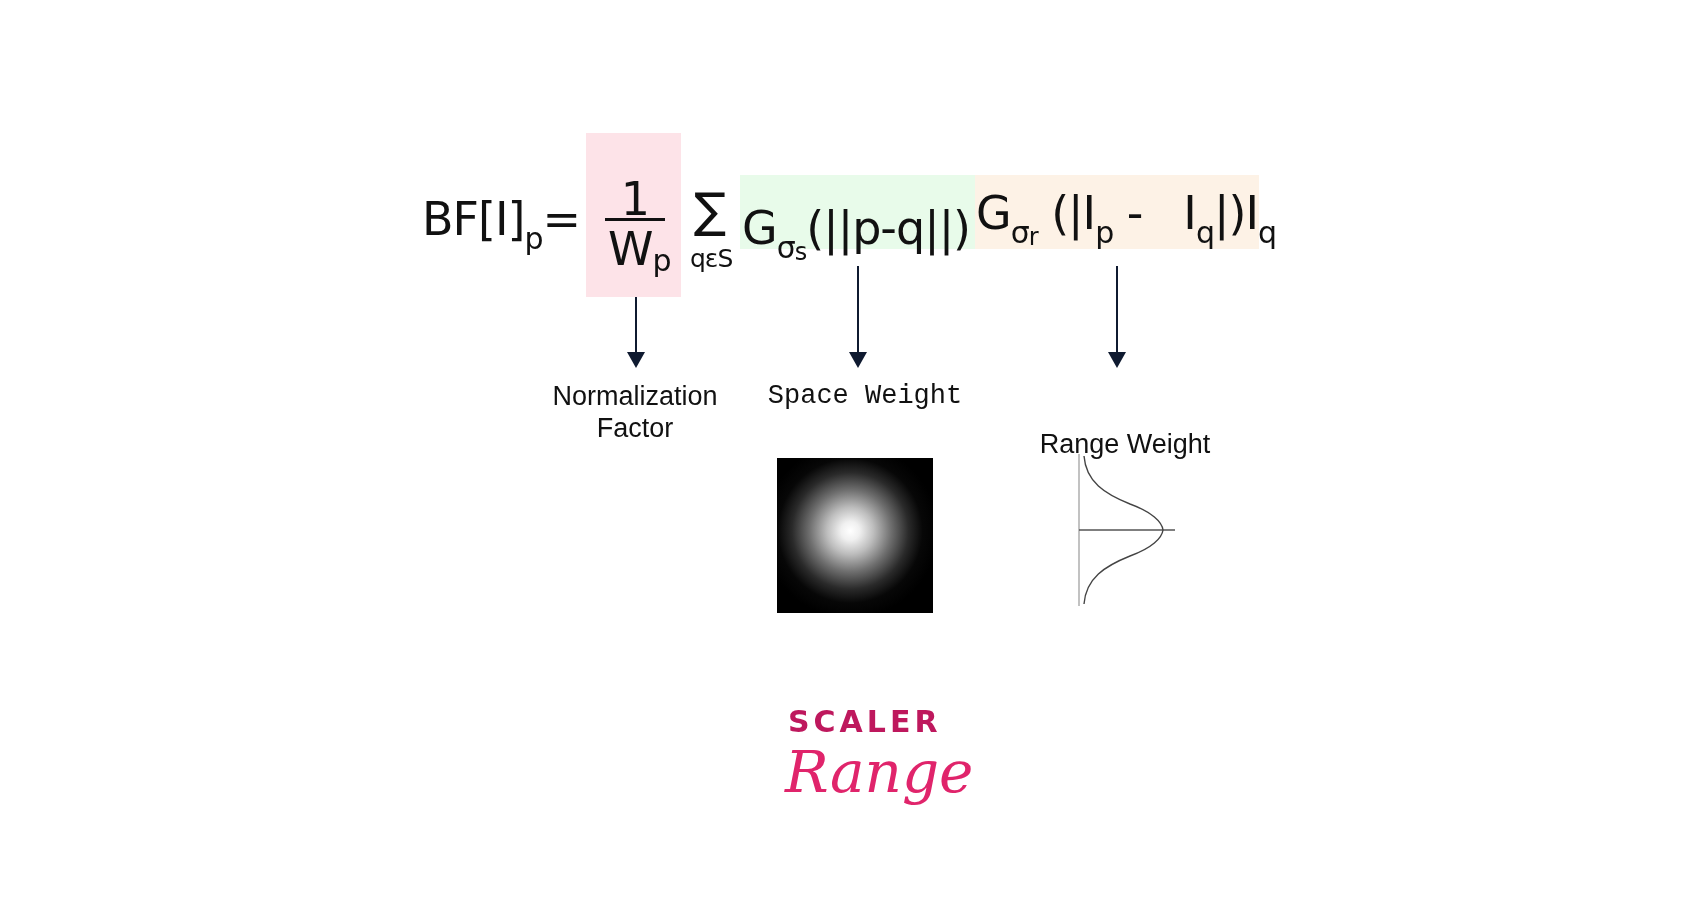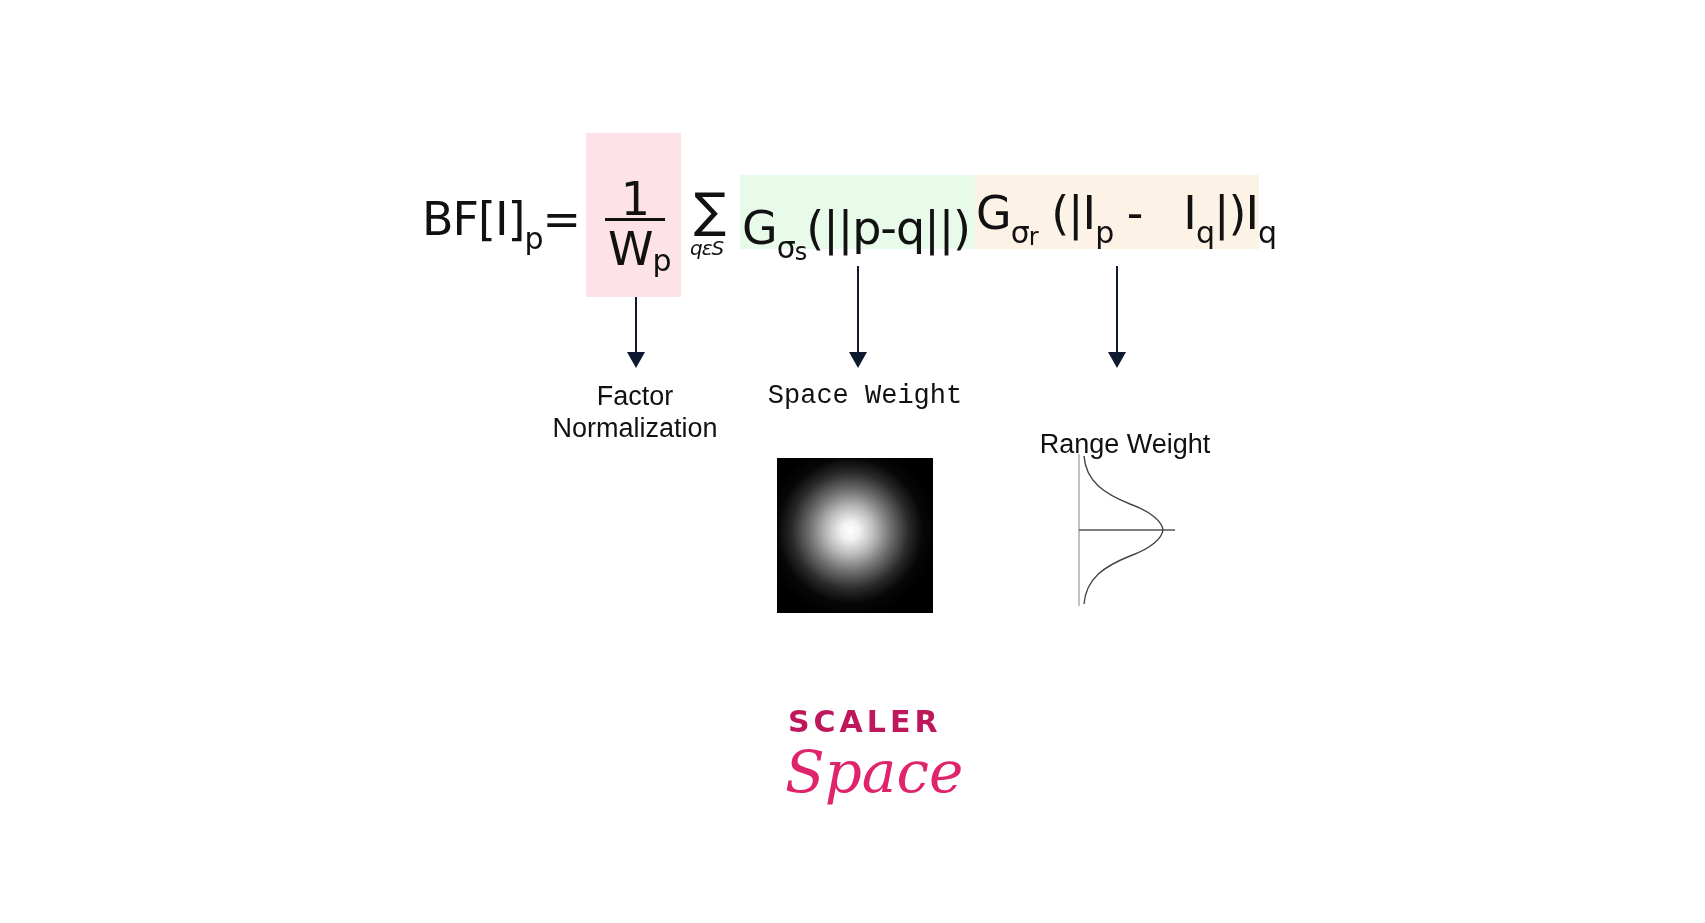--- a/index.html
+++ b/index.html
@@ -27,50 +27,50 @@
   <span>BF[I]</span><span class="sub">p</span><span>=</span>
 </div>
 
 <div class="abs formula" style="left:620px; top:176px; width:30px; text-align:center;">1</div>
 <div class="abs" style="left:605px; top:218px; width:60px; height:3px; background:#111;"></div>
 <div class="abs formula" style="left:608px; top:226px;">
   <span>W</span><span class="sub" style="top:6px;">p</span>
 </div>
 
 <div class="abs formula" style="left:694px; top:186px; font-size:48px;">∑</div>
-<div class="abs" style="left:690px; top:236px; font-size:20px; letter-spacing:-1px;font-style:italic;">qεS</div>
+<div class="abs" style="left:690px; top:244px; font-size:25px; letter-spacing:-1px;">qεS</div>
 
 <div class="abs formula" style="left:742px; top:190px;margin-top:15px;">
   <span>G</span><span class="sub">σ</span><span class="sub-small" style="top:16px;">s</span><span>(||p-q||)</span>
 </div>
 
 <div class="abs formula" style="left:976px; top:190px;">
   <span>G</span><span class="sub">σ</span><span class="sub-small" style="top:16px;">r</span>
   <span>(|I</span><span class="sub">p</span><span style="white-space:pre;"> -   I</span><span class="sub">q</span><span>|)</span><span>I</span><span class="sub">q</span>
 </div>
 
 <div class="arrow-line" style="left:635px; top:297px; height:56px;"></div>
 <div class="arrow-head" style="left:627px; top:352px;"></div>
 
 <div class="arrow-line" style="left:857px; top:266px; height:87px;"></div>
 <div class="arrow-head" style="left:849px; top:352px;"></div>
 
 <div class="arrow-line" style="left:1116px; top:266px; height:87px;"></div>
 <div class="arrow-head" style="left:1108px; top:352px;"></div>
 
 <div class="label" style="left:520px; top:380px; width:230px;">
+  <div>Normalization</div>
   <div>Factor</div>
-  <div>Normalization</div>
 </div>
 <div class="label" style="left:755px; top:380px; width:220px;font-family:Liberation Mono, monospace;">Space Weight</div>
 <div class="label" style="left:1015px; top:380px; width:220px;margin-top:48px;">Range Weight</div>
 
 <div class="abs" style="left:777px; top:458px; width:156px; height:155px;
             background: radial-gradient(circle at 47% 47%, #ffffff 0%, #f0f0f0 8%, #bdbdbd 20%, #6f6f6f 35%, #2a2a2a 50%, #070707 62%, #000000 75%);"></div>
 
 <svg class="abs" style="left:1070px; top:452px;" width="110" height="156" viewBox="0 0 110 156">
   <line x1="9" y1="2" x2="9" y2="154" stroke="#999" stroke-width="1.2"></line>
   <line x1="9" y1="78" x2="105" y2="78" stroke="#555" stroke-width="1.4"></line>
   <path d="M14 4 C 16 30, 35 42, 60 52 C 82 60, 92 70, 93 78 C 92 86, 82 96, 60 104 C 35 114, 16 126, 14 152" fill="none" stroke="#444" stroke-width="1.4"></path>
 </svg>
 
 <div class="abs scaler" style="left:788px; top:704px;">SCALER</div>
-<div class="abs topics" style="left:785px; top:738px;">Space</div>
+<div class="abs topics" style="left:785px; top:738px;">Range</div>
 
 </body></html>

